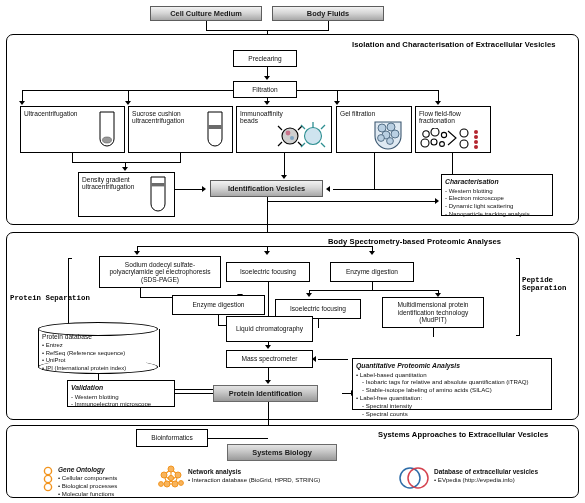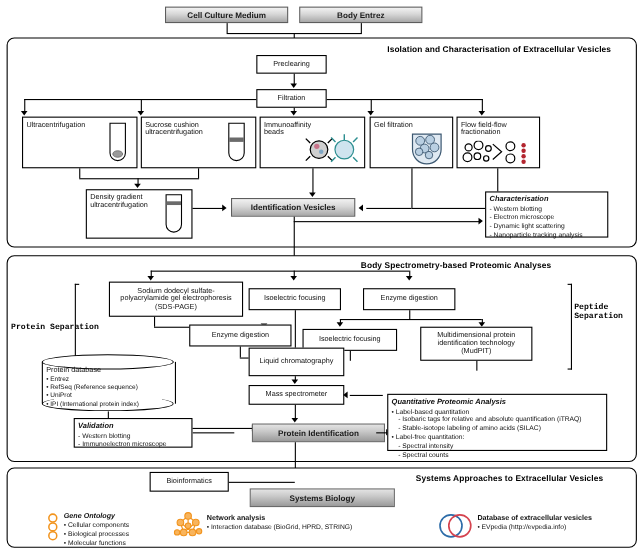--- a/index.html
+++ b/index.html
@@ -67,21 +67,21 @@
   .leg ul{margin:0;padding:0;list-style:none;}
   .leg li{font-size:6.1px;white-space:nowrap;}
 </style>
 </head>
 <body>
 
 <div class="abs shadebox" style="left:150px;top:6px;width:112px;height:15px;">
   <span>Cell Culture Medium</span>
 </div>
 <div class="abs shadebox" style="left:272px;top:6px;width:112px;height:15px;">
-  <span>Body Entrez</span>
+  <span>Body Fluids</span>
 </div>
 
 <div class="ln vl abs" style="left:206px;top:21px;height:9px;"></div>
 <div class="ln vl abs" style="left:328px;top:21px;height:9px;"></div>
 <div class="ln hl abs" style="left:206px;top:30px;width:123px;"></div>
 <div class="ln vl abs" style="left:267px;top:30px;height:17px;"></div>
 <div class="arr arr-d abs" style="left:264px;top:45px;"></div>
 
 <div class="panel abs" style="left:6px;top:34px;width:573px;height:191px;"></div>
 <div class="abs panel-title" style="left:352px;top:40px;">Isolation and Characterisation of Extracellular Vesicles</div>
@@ -310,21 +310,21 @@
       <li>• UniProt</li>
       <li>• IPI (International protein index)</li>
     </ul>
   </div>
 </div>
 
 <div class="ln vl abs" style="left:98px;top:374px;height:15px;"></div>
 <div class="ln hl abs" style="left:98px;top:389px;width:133px;"></div>
 <div class="arr arr-r abs" style="left:229px;top:386px;"></div>
 
-<div class="abs shadebox darkgrad" style="left:213px;top:385px;width:121px;height:17px;margin-left:16px;">
+<div class="abs shadebox darkgrad" style="left:213px;top:385px;width:105px;height:17px;">
   <span>Protein Identification</span>
 </div>
 
 <div class="ln hl abs" style="left:175px;top:393px;width:38px;"></div>
 <div class="arr arr-l abs" style="left:170px;top:390px;"></div>
 <div class="abs listbox" style="left:67px;top:380px;width:108px;height:27px;">
   <div class="hd">Validation</div>
   <ul>
     <li>- Western blotting</li>
     <li>- Immunoelectron microscope</li>
@@ -350,21 +350,21 @@
 <div class="arr arr-d abs" style="left:265px;top:438px;"></div>
 
 <div class="panel abs" style="left:6px;top:425px;width:573px;height:73px;"></div>
 <div class="abs panel-title" style="left:378px;top:430px;">Systems Approaches to Extracellular Vesicles</div>
 
 <div class="abs box" style="left:136px;top:429px;width:72px;height:18px;">
   <span>Bioinformatics</span>
 </div>
 <div class="ln hl abs" style="left:208px;top:438px;width:60px;"></div>
 
-<div class="abs shadebox darkgrad" style="left:227px;top:444px;width:132px;height:17px;">
+<div class="abs shadebox darkgrad" style="left:227px;top:444px;width:110px;height:17px;">
   <span>Systems Biology</span>
 </div>
 
 <svg class="abs" style="left:40px;top:466px;" width="16" height="26" viewBox="0 0 16 26">
   <g fill="none" stroke="#F2941E" stroke-width="1.4">
     <circle cx="8" cy="5" r="3.6"></circle>
       <circle cx="8" cy="13" r="3.6"></circle>
       <circle cx="8" cy="21" r="3.6"></circle>
   </g>
 </svg>

